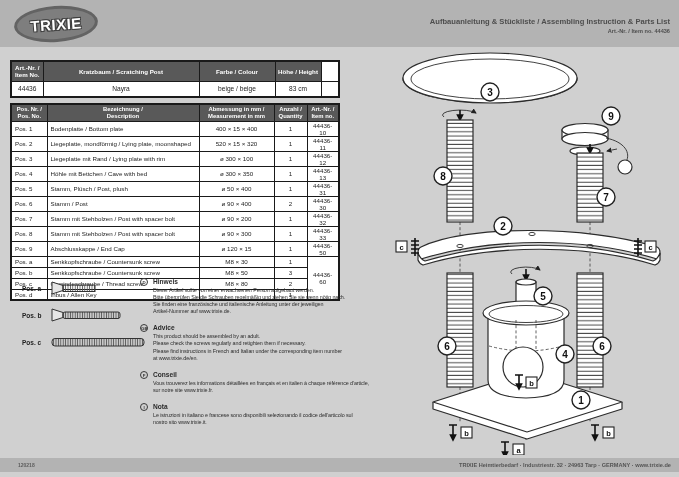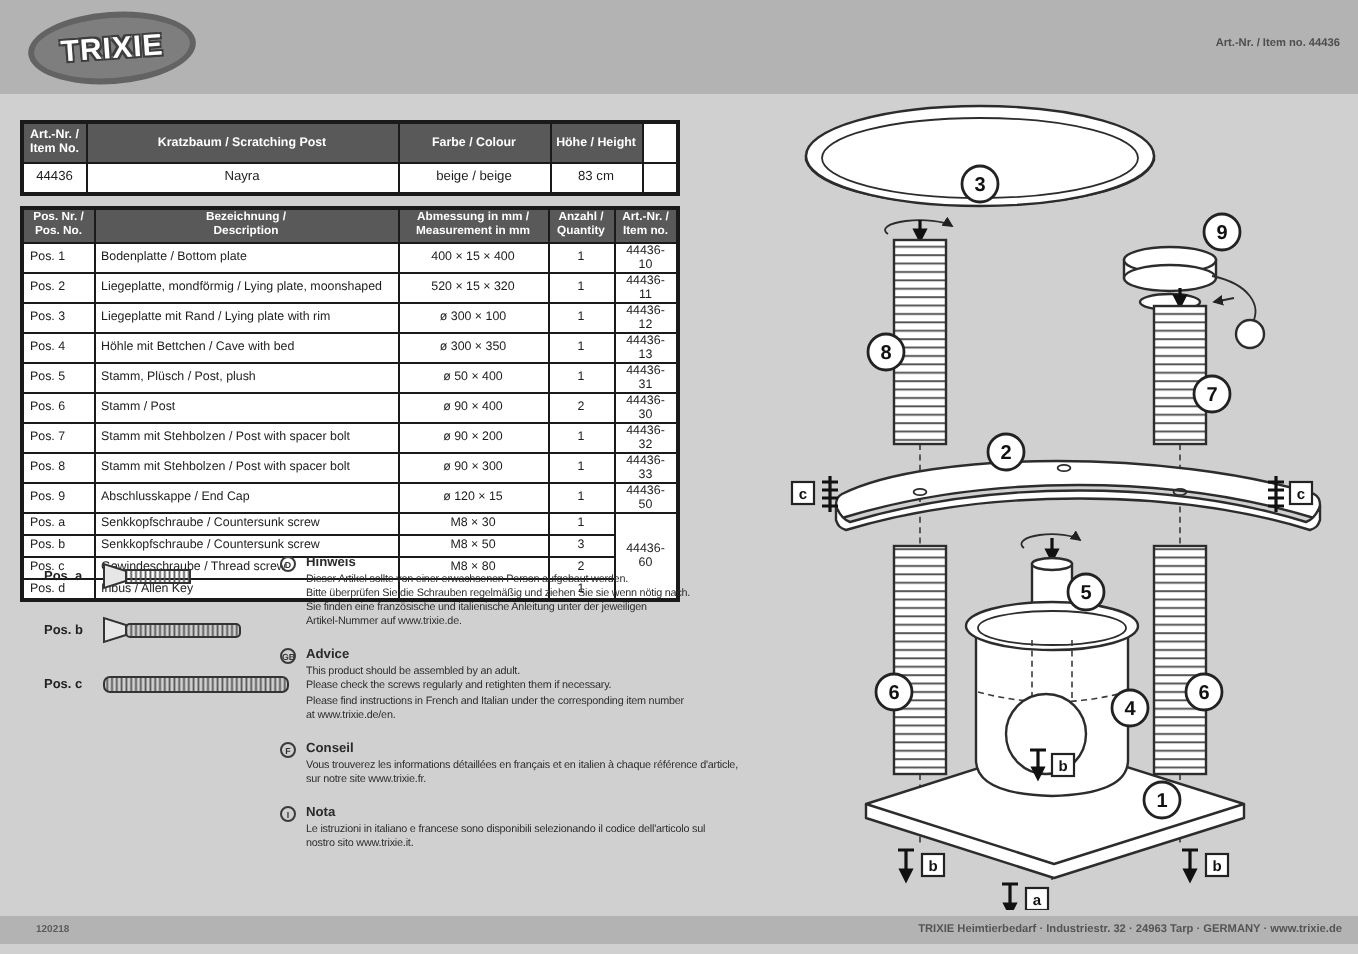--- a/index.html
+++ b/index.html
@@ -79,20 +79,21 @@
         <path d="M0,0 L6,3 L0,6 Z" fill="#222"></path>
       </marker>
     </defs>
   </svg>
 
   <div class="top-band">
     <div class="logo">
       <span>TRIXIE</span>
     </div>
     <div class="header-text">
+      <div class="header-title">Aufbauanleitung &amp; Stückliste / Assembling Instruction &amp; Parts List</div>
       <div class="header-item">Art.-Nr. / Item no. 44436</div>
     </div>
   </div>
 
   <table class="t1">
     <colgroup>
         <col style="width:32px">
         <col style="width:156px">
         <col style="width:76px">
         <col style="width:46px">

